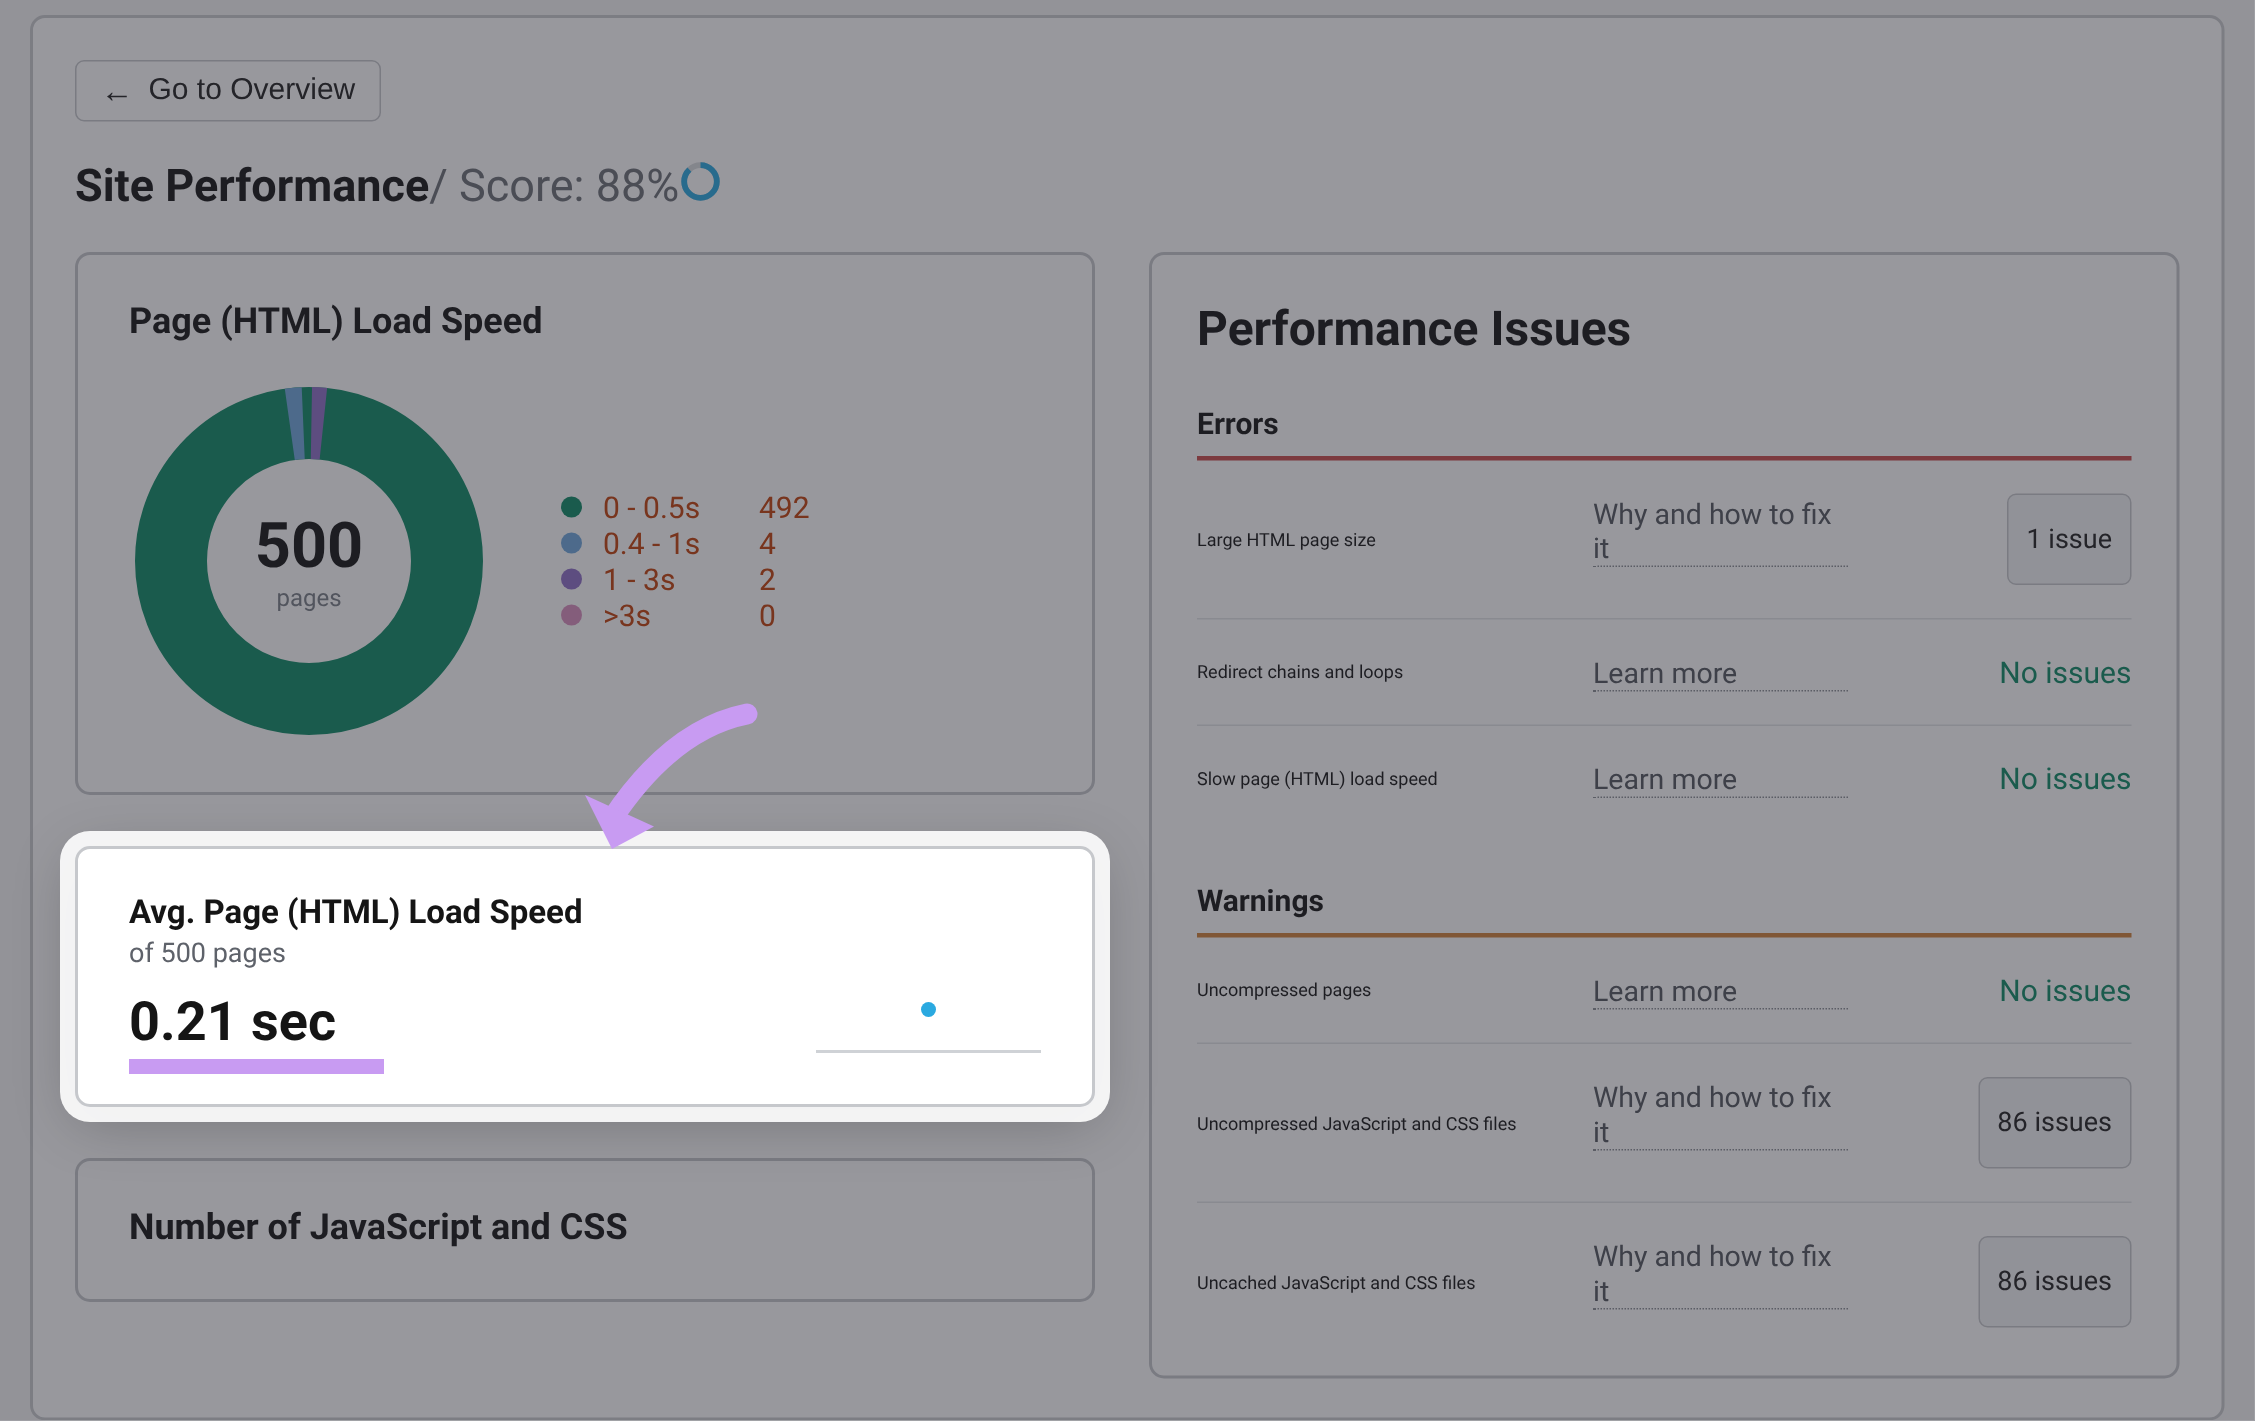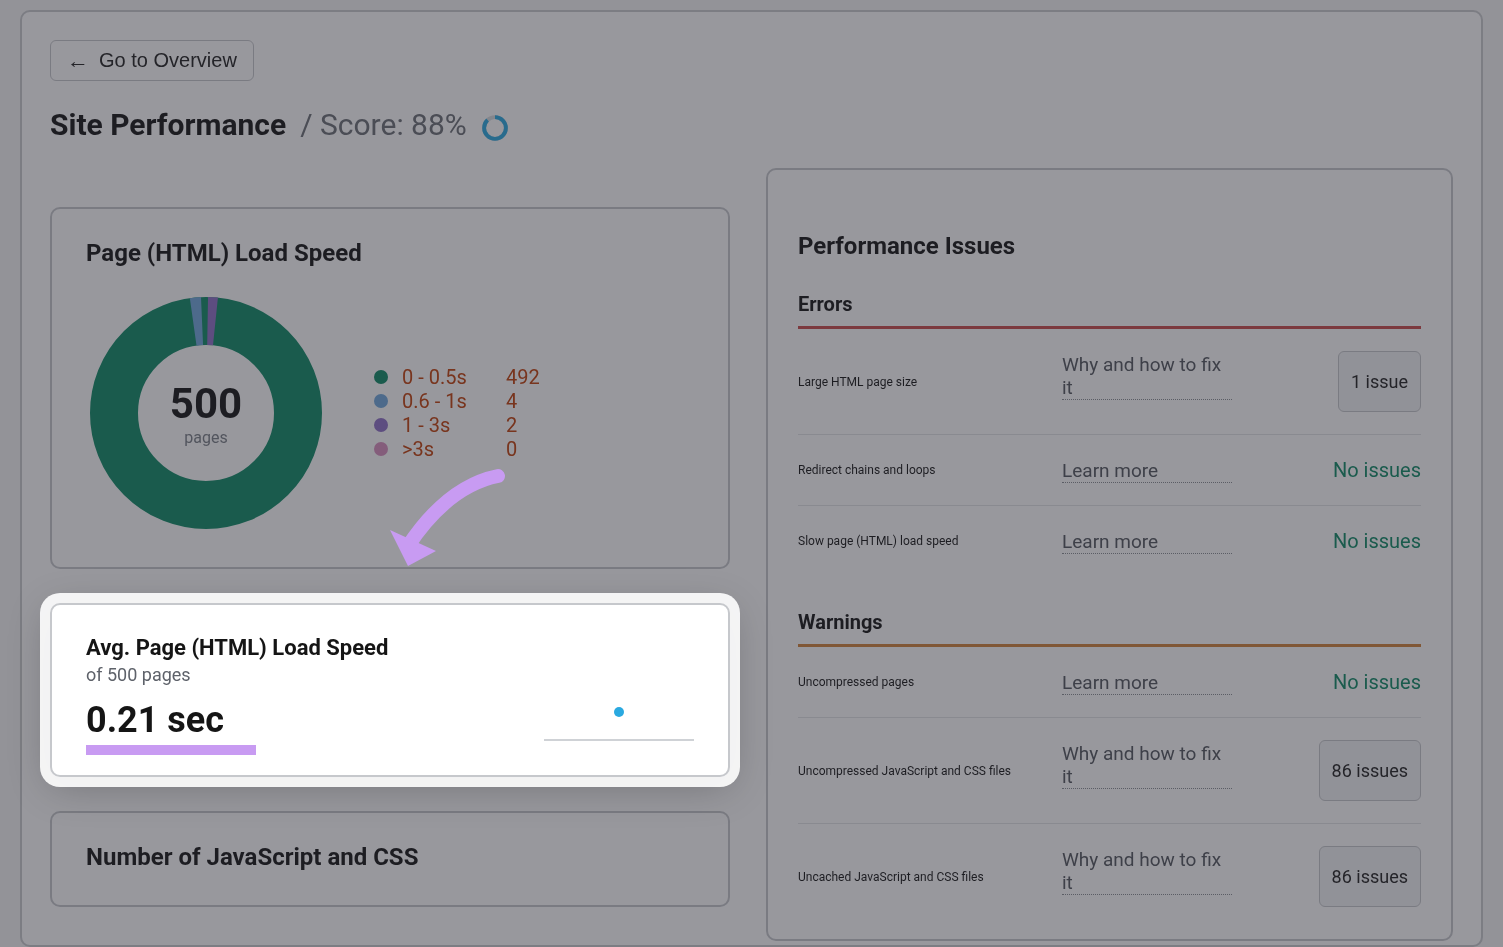--- a/index.html
+++ b/index.html
@@ -34,32 +34,31 @@
   background: #fff;
   color: #222;
   font-size: 20px;
   padding: 8px 16px;
   border-radius: 6px;
   cursor: pointer;
 }
 .back-arrow { font-size: 22px; line-height: 1; }
 .title-row {
   display: flex;
-  align-items: flex-end;
-  gap: 14px;
+  align-items: flex-start;
   margin-top: 26px;
   margin-bottom: 26px;
 }
 .title-row h1 { font-size: 30px; font-weight: 700; color: #151515; }
 .score-text { font-size: 30px; font-weight: 400; color: #6b6f76; }
 .score-ring { width: 28px; height: 28px; }
 .cols {
   display: flex;
   gap: 36px;
-  align-items: flex-end;
+  align-items: flex-start;
 }
 .left-col { width: 680px; }
 .right-col { flex: 1; }
 .card {
   border: 2px solid #c6c8cc;
   border-radius: 10px;
   background: #fff;
   padding: 30px 34px 34px 34px;
   margin-bottom: 34px;
 }
@@ -87,21 +86,21 @@
 .spark-line { position: absolute; left: 0; right: 0; bottom: 0; height: 2px; background: #cfd2d6; }
 .spark-dot { position: absolute; top: 2px; right: 70px; width: 10px; height: 10px; border-radius: 50%; background: #2aa9e0; }
 .js-card h2 { margin-bottom: 0; }
 
 .right-panel {
   border: 2px solid #c6c8cc;
   border-radius: 10px;
   background: #fff;
   padding: 30px 30px 10px 30px;
 }
-.right-panel h2 { font-size: 24px; font-weight: 700; color: #151515; margin-bottom: 32px; margin-top: 32px; }
+.right-panel h2 { font-size: 32px; font-weight: 700; color: #151515; margin-bottom: 32px; }
 .section-hdr { font-size: 20px; font-weight: 700; color: #151515; padding-bottom: 10px; }
 .hr-red { height: 3px; background: #c94b4b; border: none; margin-bottom: 0; }
 .hr-orange { height: 3px; background: #d1823a; border: none; margin-bottom: 0; }
 .issue-row {
   display: flex;
   align-items: center;
   padding: 22px 0;
   border-bottom: 1px solid #e2e4e7;
   gap: 16px;
 }
@@ -179,21 +178,21 @@
             </div>
           </div>
           <div class="legend">
             <div class="legend-row">
               <span class="legend-dot" style="background:#0f8a66"></span>
               <span class="legend-label">0 - 0.5s</span>
               <span class="legend-val">492</span>
             </div>
             <div class="legend-row">
               <span class="legend-dot" style="background:#6fa8dc"></span>
-              <span class="legend-label">0.6 - 1s</span>
+              <span class="legend-label">0.4 - 1s</span>
               <span class="legend-val">4</span>
             </div>
             <div class="legend-row">
               <span class="legend-dot" style="background:#8f6fc7"></span>
               <span class="legend-label">1 - 3s</span>
               <span class="legend-val">2</span>
             </div>
             <div class="legend-row">
               <span class="legend-dot" style="background:#d98fbf"></span>
               <span class="legend-label">&gt;3s</span>

